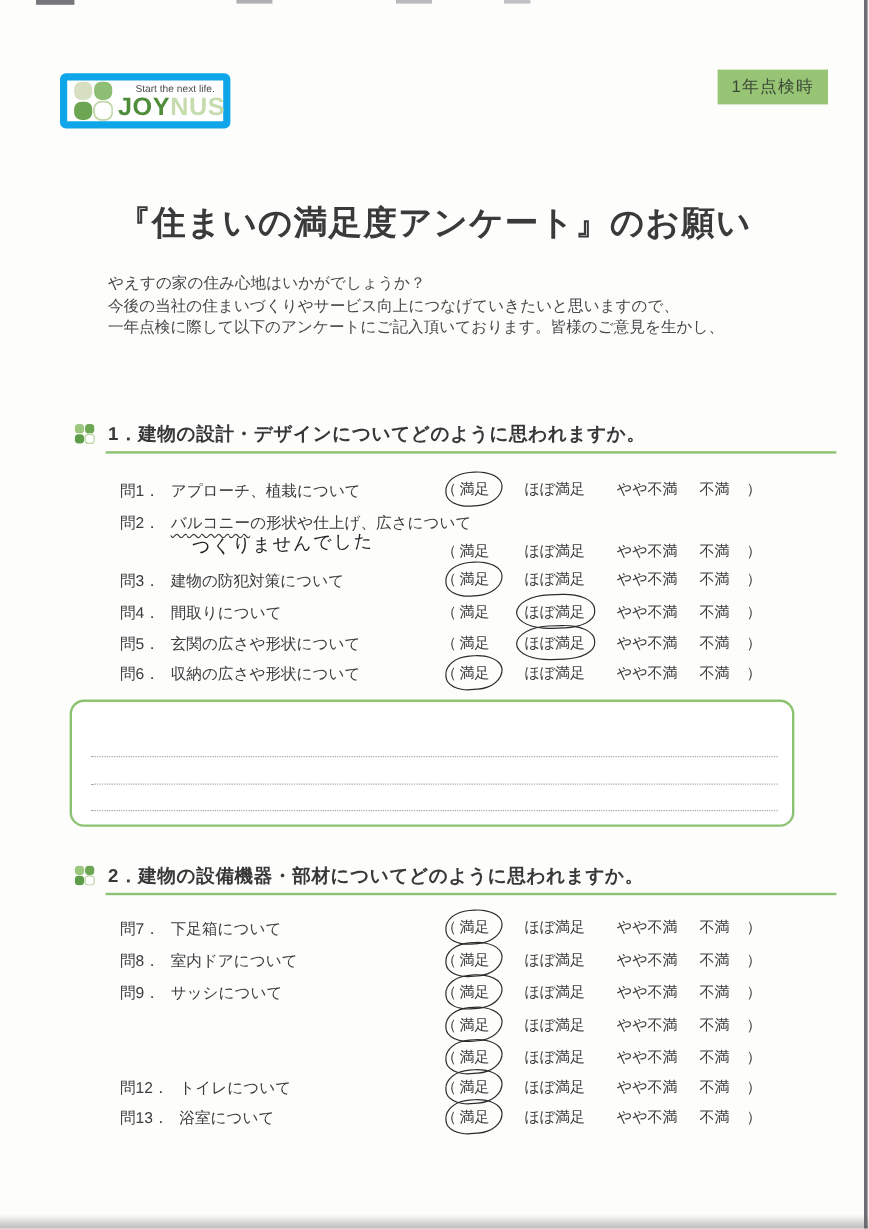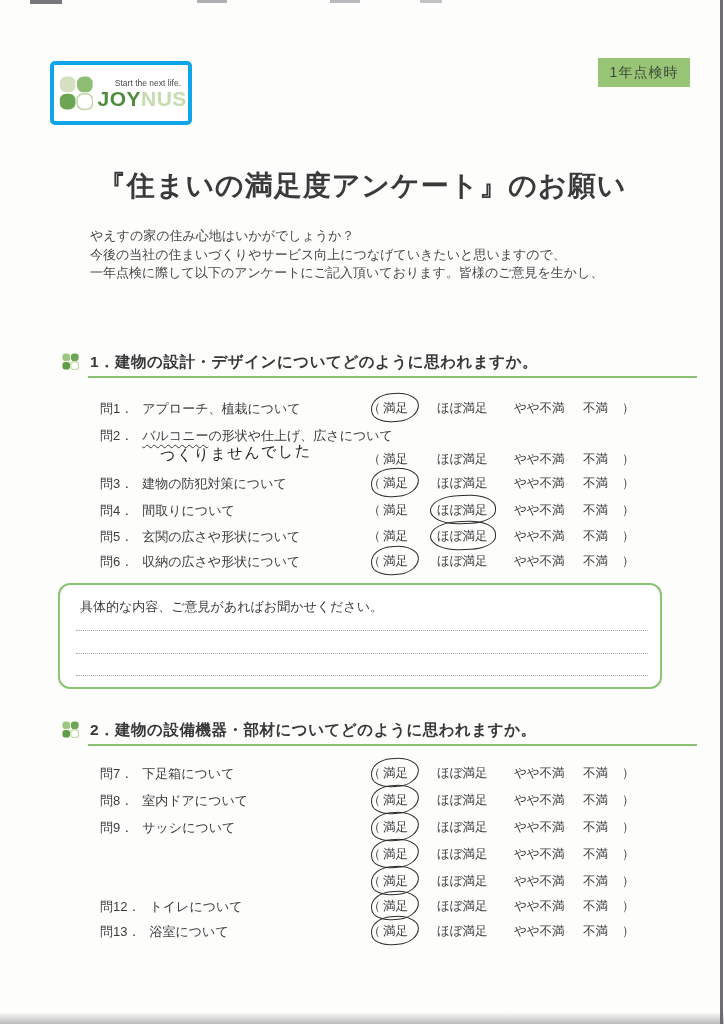--- a/index.html
+++ b/index.html
@@ -7,22 +7,22 @@
     position:relative;width:724px;height:1024px;background:#fdfdfc;
     font-family:"Liberation Sans","DejaVu Sans",sans-serif;color:#3e3e3e;
     overflow:hidden;margin:0 auto;
   }
   
   .scan-dash{position:absolute;top:0;background:#3c3c44;}
   .scan-right-line{position:absolute;top:0;right:1px;width:3px;height:1024px;background:#54545c;opacity:.85;}
   .scan-bottom{position:absolute;left:0;bottom:0;width:724px;height:12px;
     background:linear-gradient(to bottom,rgba(120,120,120,0),rgba(105,105,105,.45));}
   
-  .logo-box{position:absolute;left:50px;top:61px;width:142px;height:64px;
-    border:4px solid #0ea5e9;border-radius:5px;background:#fff;
+  .logo-box{position:absolute;left:50px;top:61px;width:142px;height:46px;
+    border:6px solid #0ea5e9;border-radius:5px;background:#fff;
     display:flex;align-items:center;padding:2px 5px;box-sizing:border-box;}
   .logo-right{margin-left:4px;display:flex;flex-direction:column;min-width:0;}
   .tagline{font-size:8.5px;color:#4a4a4a;white-space:nowrap;align-self:flex-end;margin-right:2px;}
   .brand{font-size:21px;font-weight:bold;line-height:1;letter-spacing:.5px;white-space:nowrap;margin-top:0px;}
   .brand .joy{color:#4f8d3a;}
   .brand .nus{color:#c6dcae;}
   
   .badge{position:absolute;left:598px;top:58px;width:92px;height:29px;background:#97c475;
     color:#3c4836;font-size:14px;display:flex;align-items:center;justify-content:center;letter-spacing:1px;}
   
@@ -254,19 +254,18 @@
           <span class="opt" style="left: 69px;">ほぼ満足</span>
           <span class="opt" style="left: 146px;">やや不満</span>
           <span class="opt" style="left: 215px;">不満</span>
           <span class="opt" style="left: 254px;">）</span>
           <div class="circle-mark circle-small" style="left: 3px; top: -7px; width: 46px; height: 27px;"></div>
         </span>
       </div>
     </div>
 
   <div class="comment-box">
-    <div class="comment-label">具体的な内容、ご意見があればお聞かせください。</div>
     <div class="dotline" style="top:45px"></div>
     <div class="dotline" style="top:68px"></div>
     <div class="dotline" style="top:90px"></div>
   </div>
 
 </div>
 
 </body></html>

